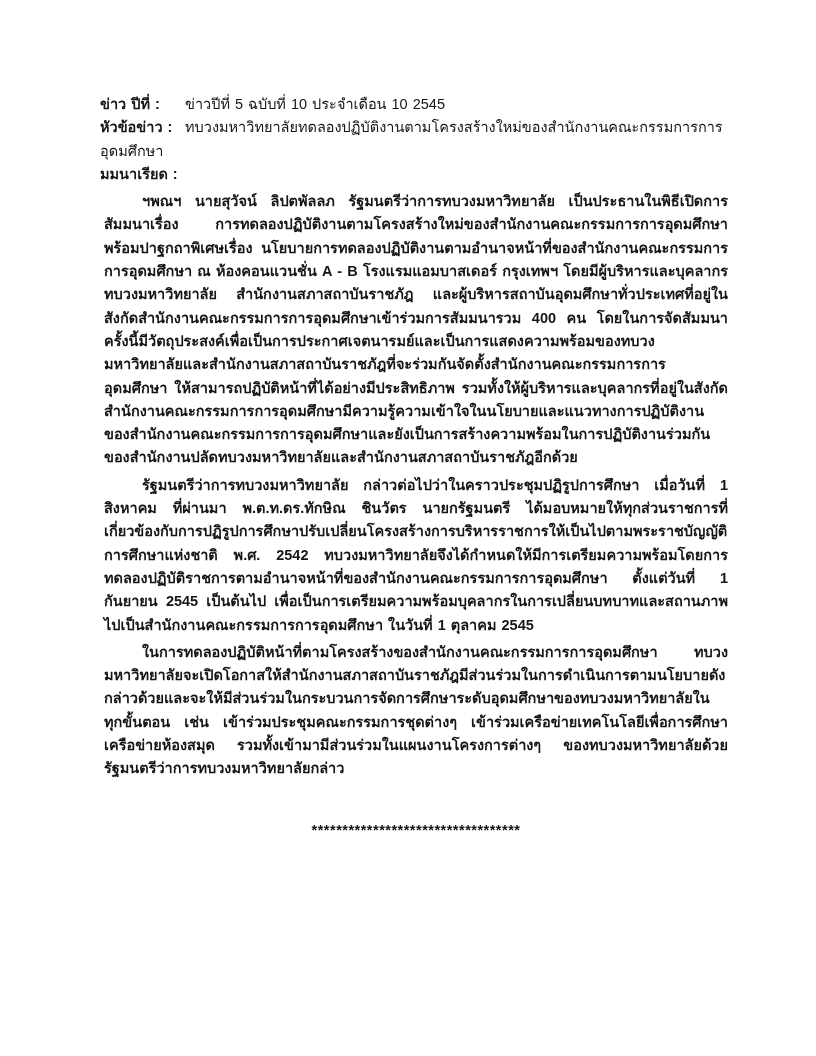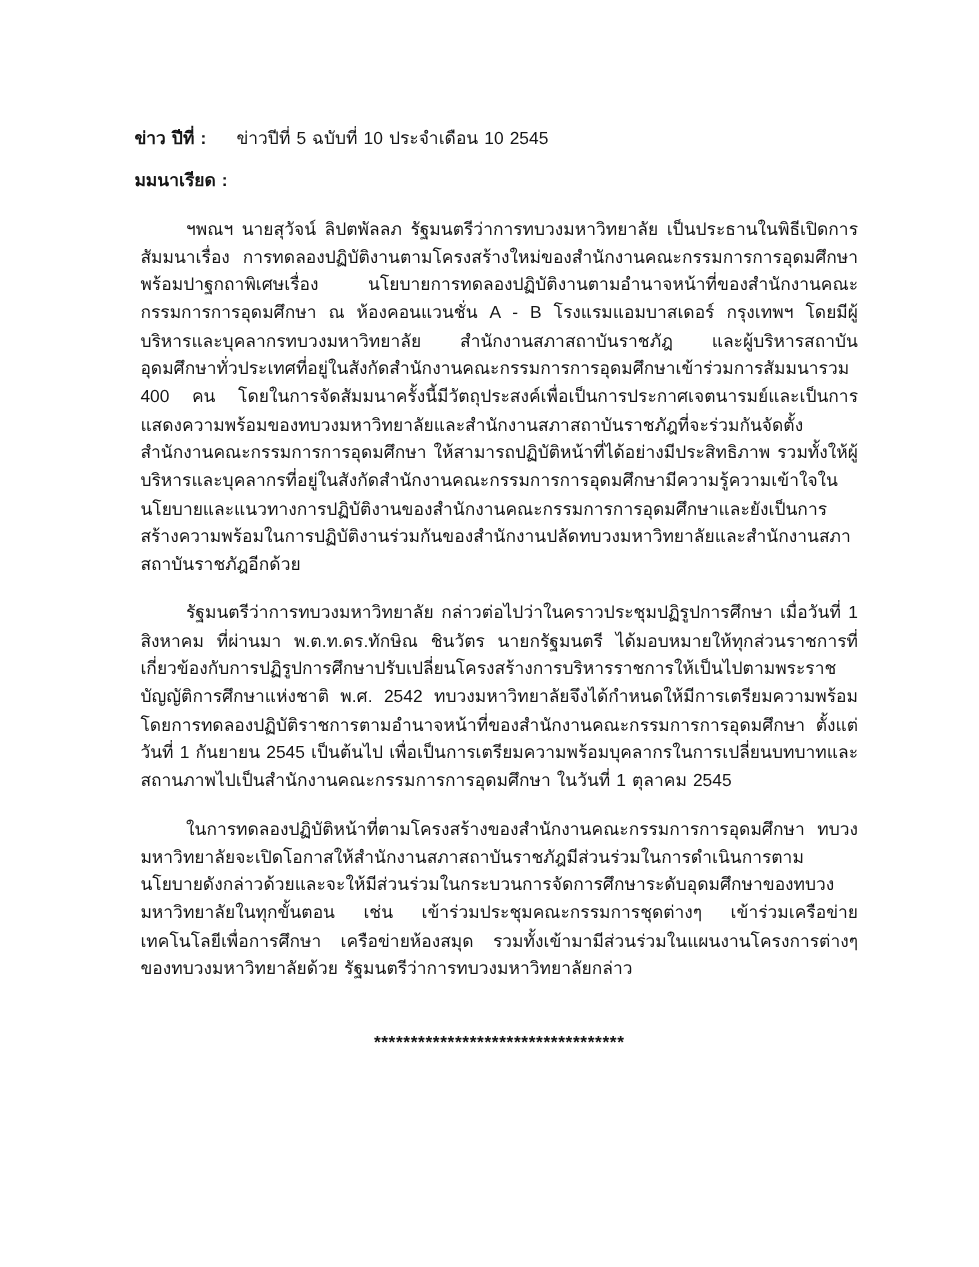--- a/index.html
+++ b/index.html
@@ -18,53 +18,55 @@
     position: absolute;
     top: 93px;
     left: 100px;
     width: 632px;
     color: #151515;
     font-size: 14.5px;
     line-height: 23.3px;
     word-spacing: 1px;
   }
   .hrow {
-    margin: 12px;
+    margin: 0;
   }
   .hrow.justified {
     text-align: justify;
   }
   .hlabel {
     display: inline-block;
     width: 85px;
     font-weight: bold;
   }
   .hlabel.solo {
     width: auto;
   }
   .para {
-    margin: 17px;
+    margin: 4px;
     text-align: justify;
     text-indent: 38px;
+    font-weight: bold;
   }
   .separator {
     margin: 38px 0 0 0;
     text-align: center;
     font-weight: bold;
     letter-spacing: 0.5px;
   }
 </style>
 </head>
 <body>
 
 <div class="page">
 
   <div>
     <p class="hrow"><span class="hlabel">ข่าว ปีที่ :</span><span>ข่าวปีที่ 5 ฉบับที่ 10 ประจำเดือน 10 2545</span></p>
 
+    <p class="hrow justified"><span class="hlabel">หัวข้อข่าว :</span><span>ทบวงมหาวิทยาลัยทดลองปฏิบัติงานตามโครงสร้างใหม่ของสำนักงานคณะกรรมการการอุดมศึกษา</span></p>
 
     <p class="hrow"><span class="hlabel solo">มมนาเรียด :</span></p>
   </div>
 
   <p class="para">ฯพณฯ นายสุวัจน์  ลิปตพัลลภ  รัฐมนตรีว่าการทบวงมหาวิทยาลัย  เป็นประธานในพิธีเปิดการสัมมนาเรื่อง การทดลองปฏิบัติงานตามโครงสร้างใหม่ของสำนักงานคณะกรรมการการอุดมศึกษา  พร้อมปาฐกถาพิเศษเรื่อง นโยบายการทดลองปฏิบัติงานตามอำนาจหน้าที่ของสำนักงานคณะกรรมการการอุดมศึกษา  ณ  ห้องคอนแวนชั่น A - B  โรงแรมแอมบาสเดอร์  กรุงเทพฯ  โดยมีผู้บริหารและบุคลากรทบวงมหาวิทยาลัย  สำนักงานสภาสถาบันราชภัฎ  และผู้บริหารสถาบันอุดมศึกษาทั่วประเทศที่อยู่ในสังกัดสำนักงานคณะกรรมการการอุดมศึกษาเข้าร่วมการสัมมนารวม  400  คน  โดยในการจัดสัมมนาครั้งนี้มีวัตถุประสงค์เพื่อเป็นการประกาศเจตนารมย์และเป็นการแสดงความพร้อมของทบวงมหาวิทยาลัยและสำนักงานสภาสถาบันราชภัฎที่จะร่วมกันจัดตั้งสำนักงานคณะกรรมการการอุดมศึกษา  ให้สามารถปฏิบัติหน้าที่ได้อย่างมีประสิทธิภาพ  รวมทั้งให้ผู้บริหารและบุคลากรที่อยู่ในสังกัดสำนักงานคณะกรรมการการอุดมศึกษามีความรู้ความเข้าใจในนโยบายและแนวทางการปฏิบัติงานของสำนักงานคณะกรรมการการอุดมศึกษาและยังเป็นการสร้างความพร้อมในการปฏิบัติงานร่วมกันของสำนักงานปลัดทบวงมหาวิทยาลัยและสำนักงานสภาสถาบันราชภัฎอีกด้วย</p>
 
   <p class="para">รัฐมนตรีว่าการทบวงมหาวิทยาลัย  กล่าวต่อไปว่าในคราวประชุมปฏิรูปการศึกษา  เมื่อวันที่  1  สิงหาคม ที่ผ่านมา  พ.ต.ท.ดร.ทักษิณ  ชินวัตร  นายกรัฐมนตรี  ได้มอบหมายให้ทุกส่วนราชการที่เกี่ยวข้องกับการปฏิรูปการศึกษาปรับเปลี่ยนโครงสร้างการบริหารราชการให้เป็นไปตามพระราชบัญญัติการศึกษาแห่งชาติ  พ.ศ. 2542 ทบวงมหาวิทยาลัยจึงได้กำหนดให้มีการเตรียมความพร้อมโดยการทดลองปฏิบัติราชการตามอำนาจหน้าที่ของสำนักงานคณะกรรมการการอุดมศึกษา  ตั้งแต่วันที่  1  กันยายน  2545  เป็นต้นไป  เพื่อเป็นการเตรียมความพร้อมบุคลากรในการเปลี่ยนบทบาทและสถานภาพไปเป็นสำนักงานคณะกรรมการการอุดมศึกษา  ในวันที่  1 ตุลาคม  2545</p>
 
   <p class="para">ในการทดลองปฏิบัติหน้าที่ตามโครงสร้างของสำนักงานคณะกรรมการการอุดมศึกษา  ทบวงมหาวิทยาลัยจะเปิดโอกาสให้สำนักงานสภาสถาบันราชภัฎมีส่วนร่วมในการดำเนินการตามนโยบายดังกล่าวด้วยและจะให้มีส่วนร่วมในกระบวนการจัดการศึกษาระดับอุดมศึกษาของทบวงมหาวิทยาลัยในทุกขั้นตอน  เช่น  เข้าร่วมประชุมคณะกรรมการชุดต่างๆ  เข้าร่วมเครือข่ายเทคโนโลยีเพื่อการศึกษา  เครือข่ายห้องสมุด  รวมทั้งเข้ามามีส่วนร่วมในแผนงานโครงการต่างๆ  ของทบวงมหาวิทยาลัยด้วย  รัฐมนตรีว่าการทบวงมหาวิทยาลัยกล่าว</p>
 

